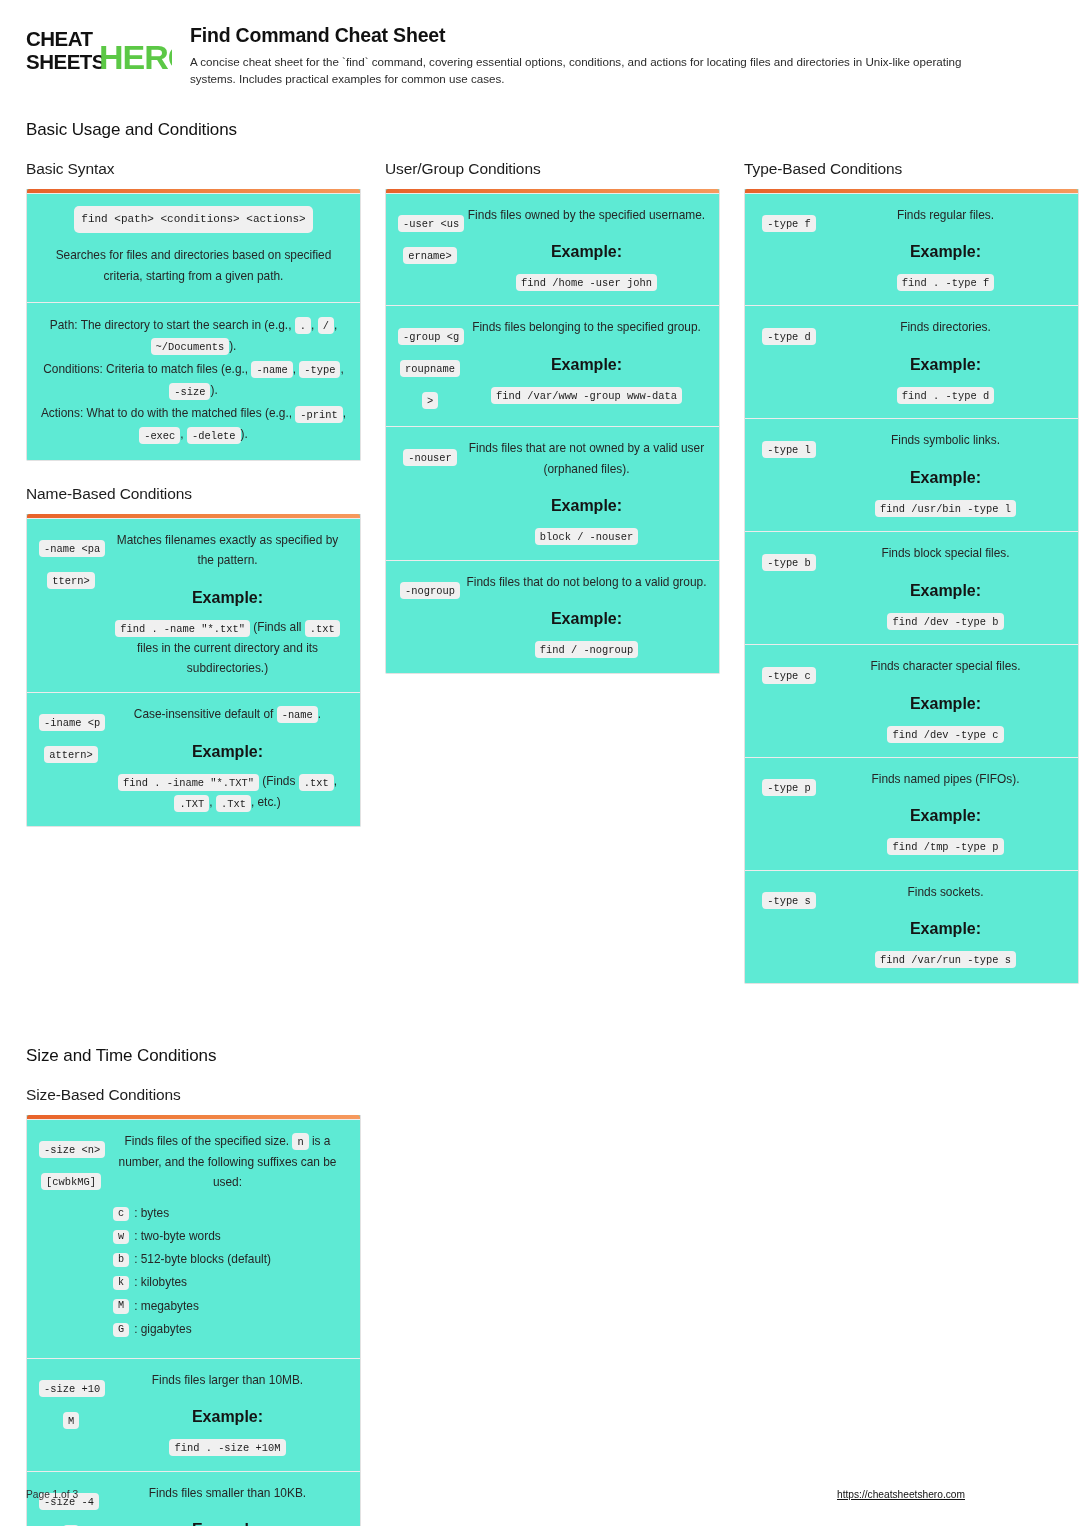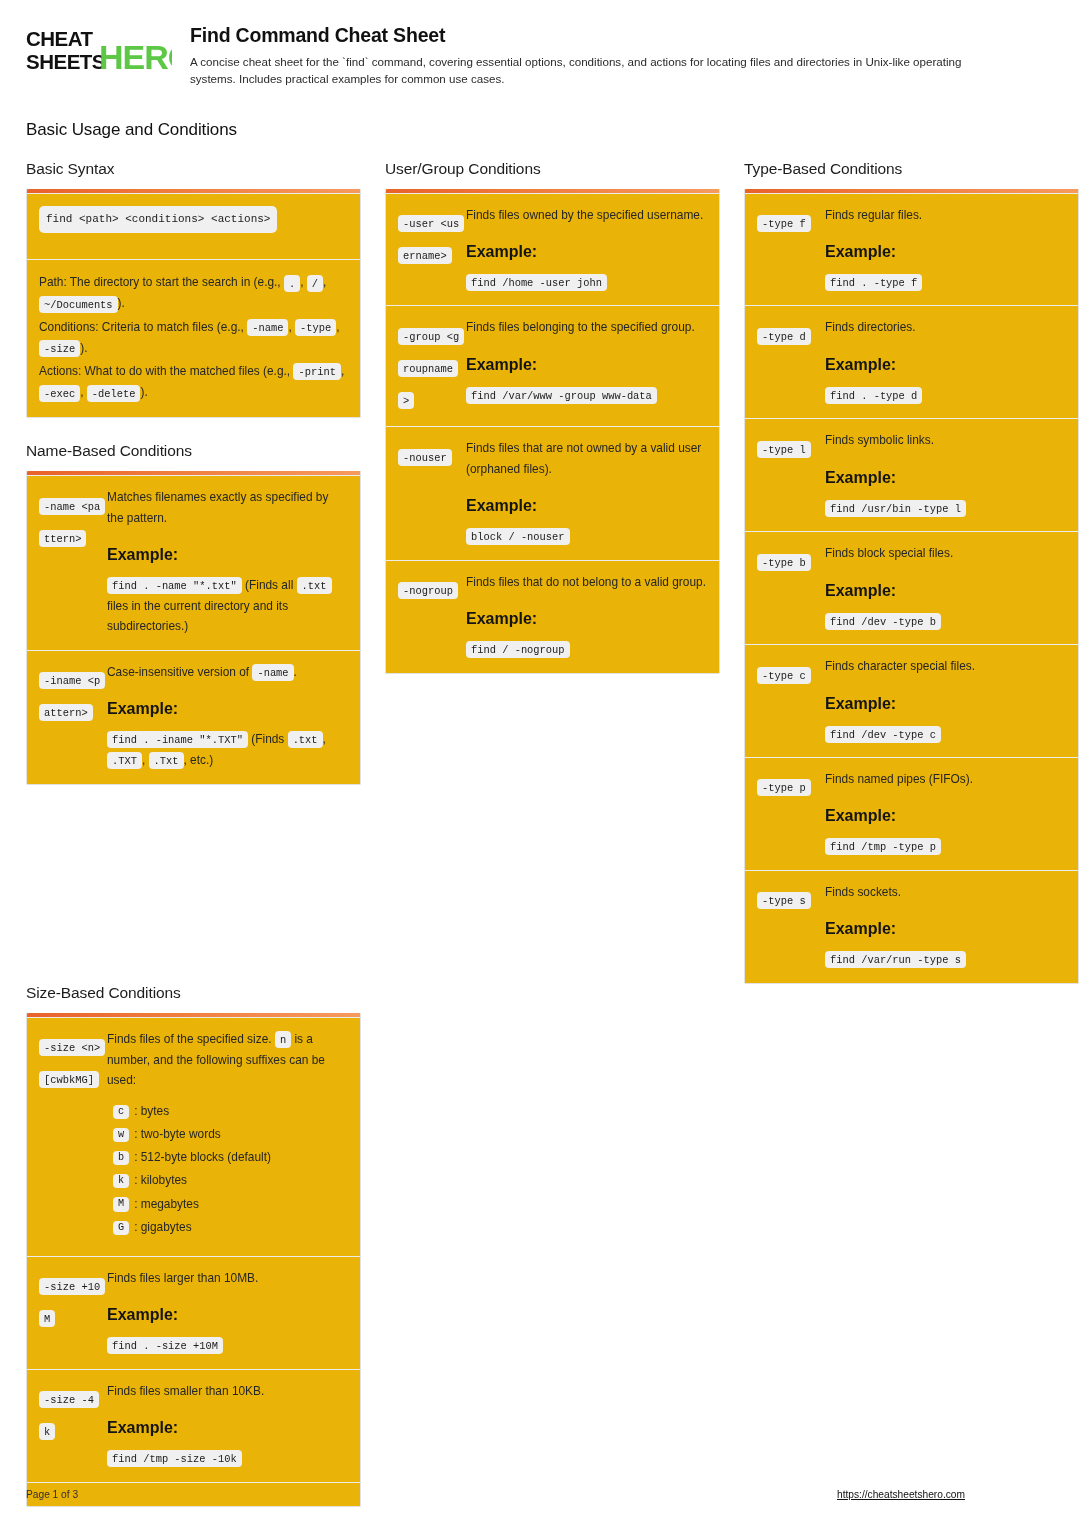--- a/index.html
+++ b/index.html
@@ -78,22 +78,23 @@
     display: flex;
     gap: 24px;
     align-items: flex-start;
   }
   .col { width: 335px; flex: 0 0 335px; }
 
   
   .card {
     border: 1px solid #e2e2e2;
     border-top: none;
-    background: #eab308;
+    background: #5eead4;
     border-radius: 0 0 2px 2px;
+    text-align: center;
   }
   .card-accent {
     height: 4px;
     background: linear-gradient(90deg, #e8622a 0%, #ef7e3d 45%, #f69a5e 100%);
     border-radius: 2px 2px 0 0;
   }
 
   .row {
     display: flex;
     align-items: flex-start;
@@ -229,20 +230,21 @@
 
       <h3 class="group-title">Basic Syntax</h3>
 
       <div class="card">
         <div class="card-accent" style="background: linear-gradient(90deg, rgb(232, 98, 42) 0%, rgb(239, 126, 61) 45%, rgb(246, 154, 94) 100%);"></div>
 
         <div class="block">
           <div class="syntax-line">
             <span class="chip-lg">find &lt;path&gt; &lt;conditions&gt; &lt;actions&gt;</span>
           </div>
+          <p class="lede">Searches for files and directories based on specified criteria, starting from a given path.</p>
         </div>
 
         <div class="block">
           <p>
             <span>Path: The directory to start the search in (e.g.,</span>
             <code>.</code>,
             <code>/</code>,
             <code>~/Documents</code><span>).</span>
           </p>
           <p>
@@ -279,21 +281,21 @@
               <span>files in the current directory and its subdirectories.)</span>
             </div>
           </div>
         </div>
 
         <div class="row">
           <div class="row-term">
             <code>-iname &lt;pattern&gt;</code>
           </div>
           <div class="row-desc">
-            <span>Case-insensitive version of</span>
+            <span>Case-insensitive default of</span>
             <code>-name</code><span>.</span>
             <div class="example-label">Example:</div>
             <div class="example-cmd">
               <code>find . -iname "*.TXT"</code>
               <span>(Finds</span>
               <code>.txt</code>,
               <code>.TXT</code>,
               <code>.Txt</code><span>, etc.)</span>
             </div>
           </div>
@@ -454,20 +456,21 @@
             <div class="example-label">Example:</div>
             <div class="example-cmd">
               <code>find /var/run -type s</code>
             </div>
           </div>
         </div>
       </div>
     </div>
   </div>
 
+  <h2 class="section-title spaced-top">Size and Time Conditions</h2>
 
   <div class="columns">
     <div class="col">
       <h3 class="group-title">Size-Based Conditions</h3>
 
       <div class="card">
         <div class="card-accent" style="background: linear-gradient(90deg, rgb(232, 98, 42) 0%, rgb(239, 126, 61) 45%, rgb(246, 154, 94) 100%);"></div>
 
         <div class="row">
           <div class="row-term">

